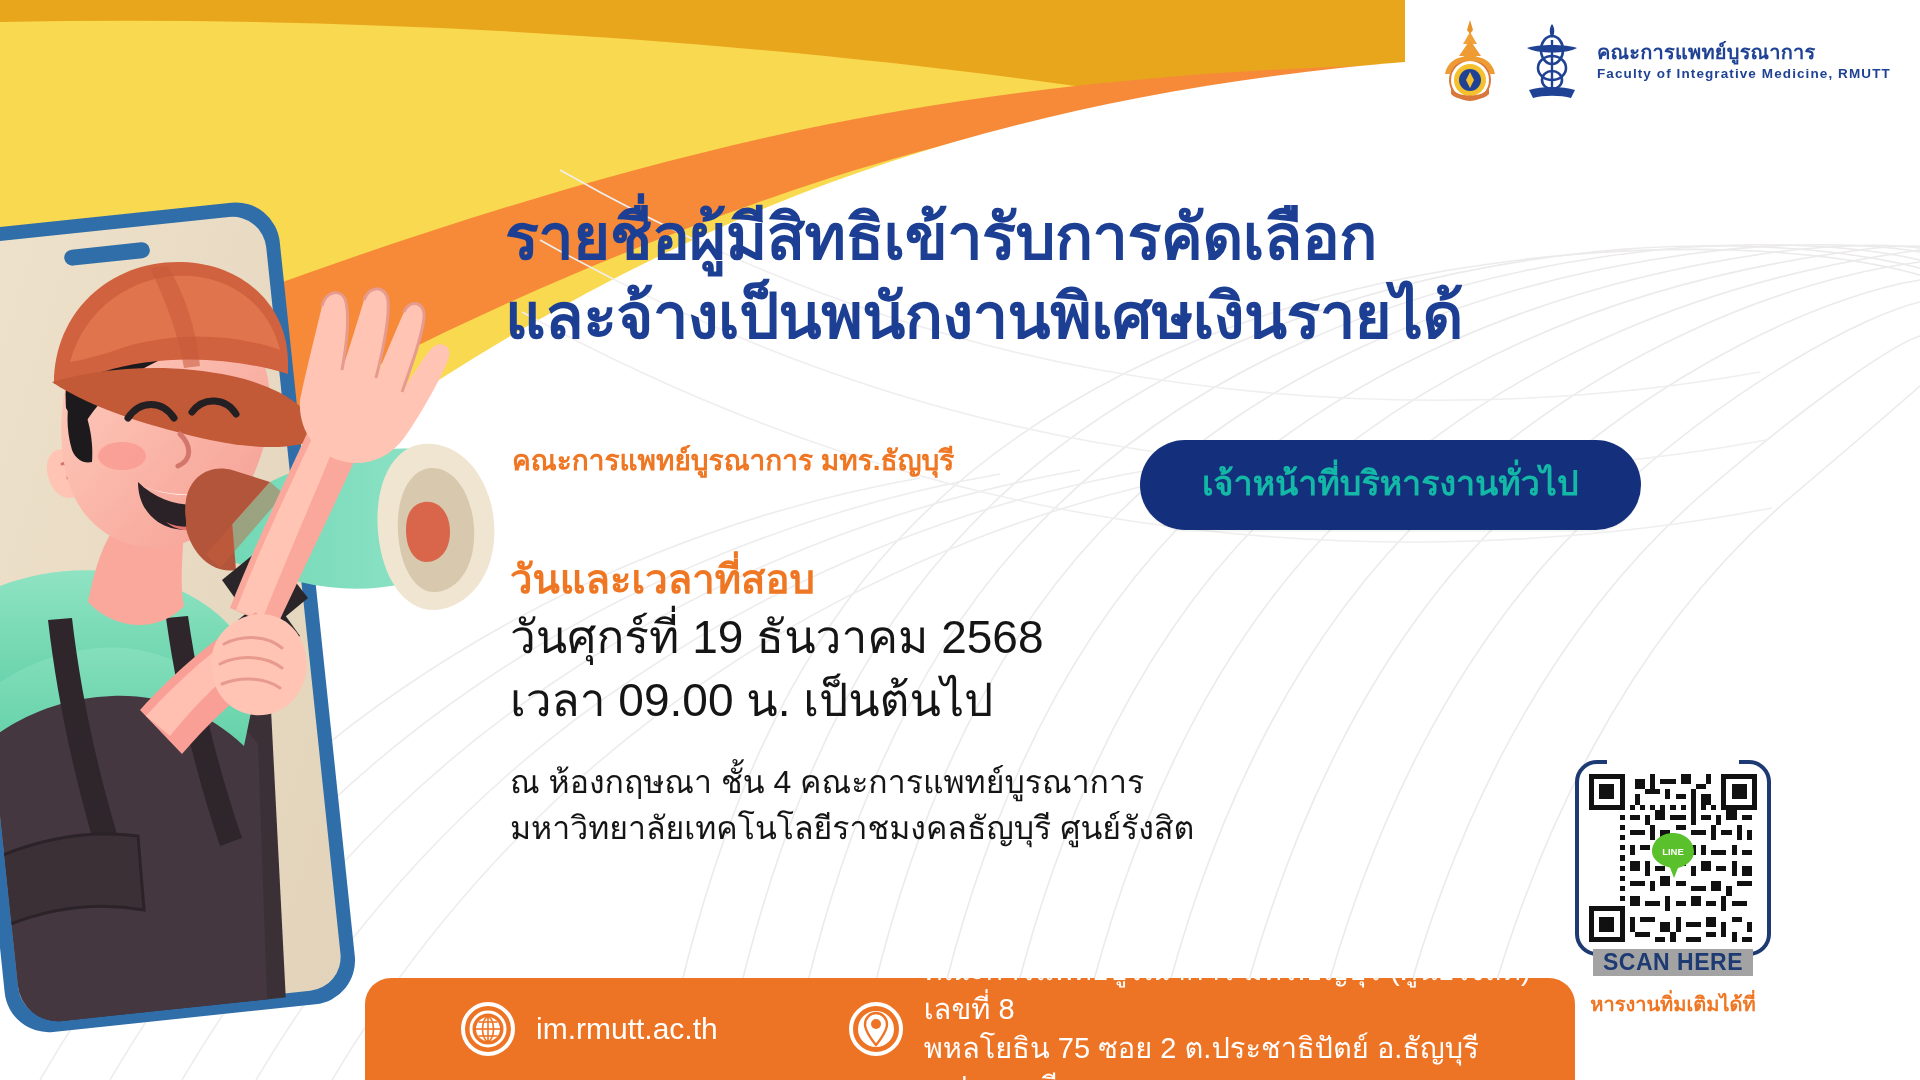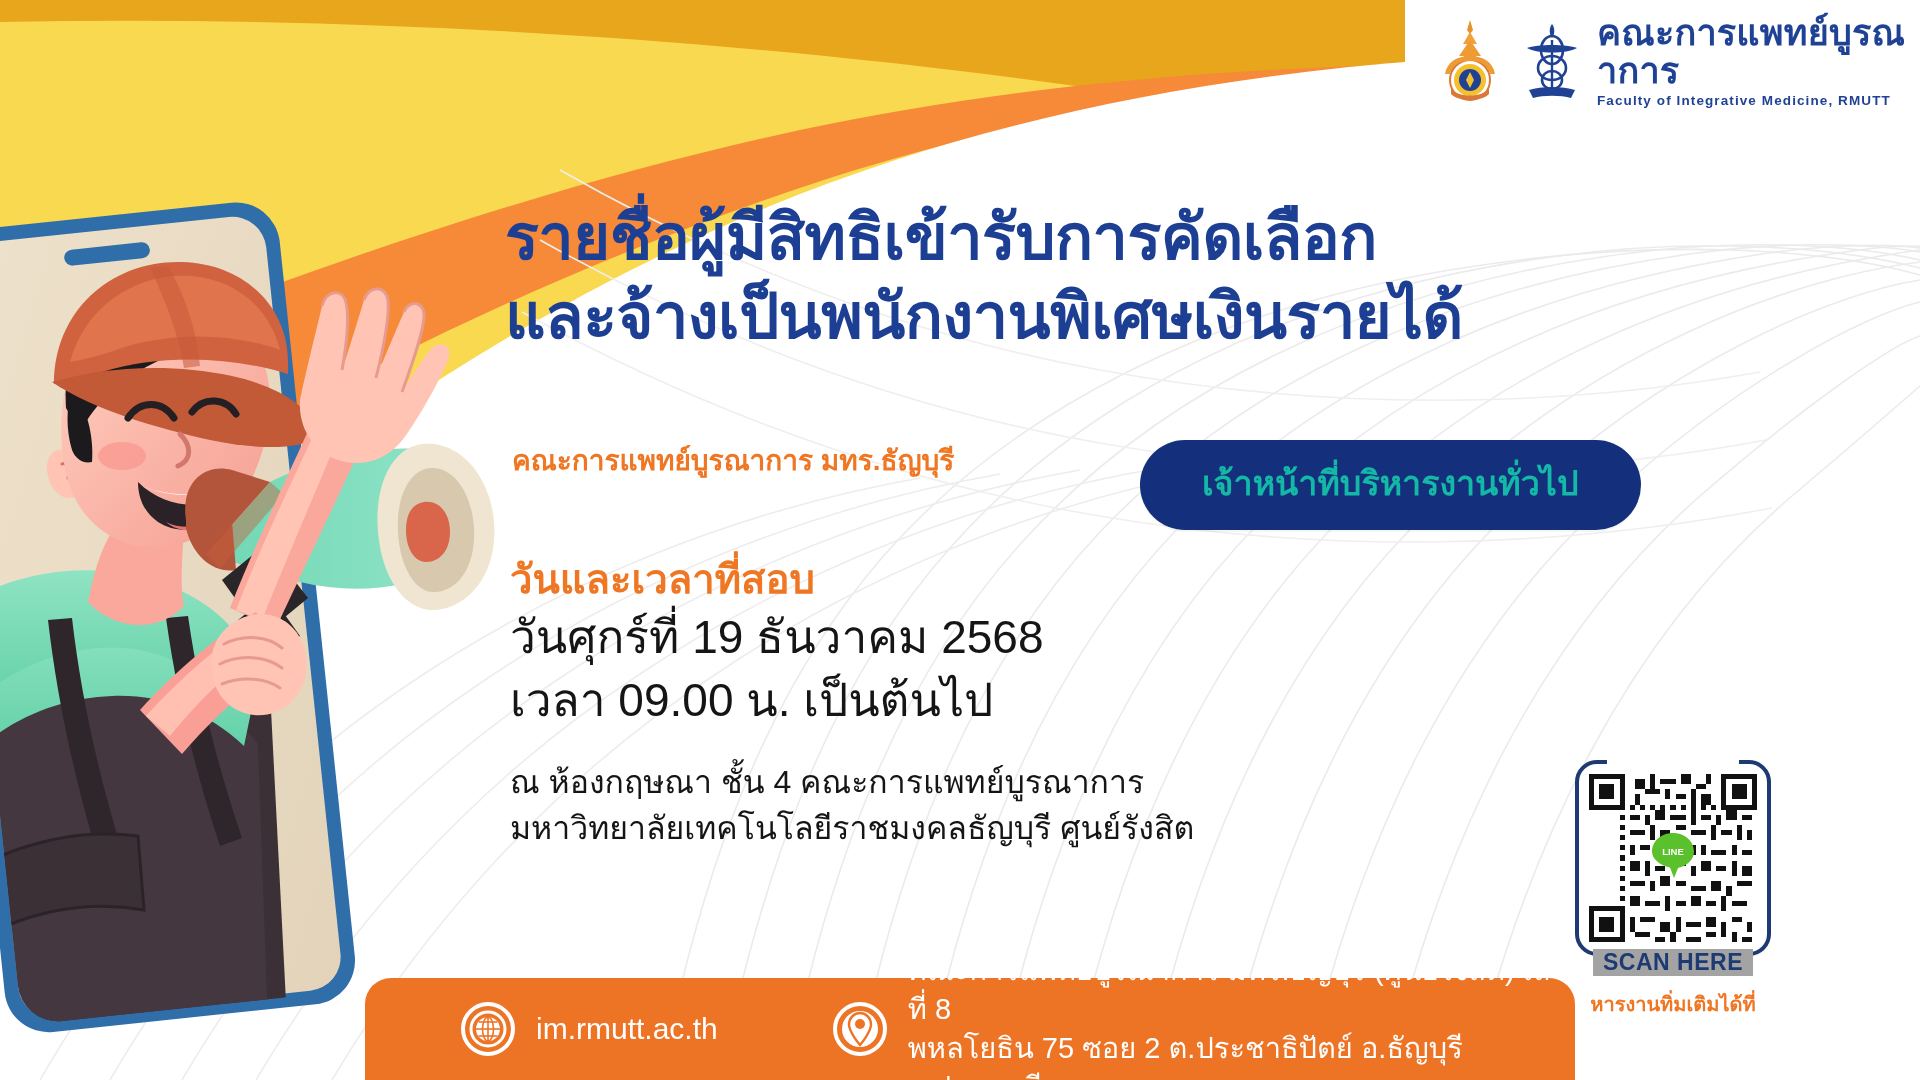--- a/index.html
+++ b/index.html
@@ -26,21 +26,21 @@
     display:flex;align-items:center;
     padding-left:28px;
     box-sizing:border-box;
     gap:14px;
     z-index:6;
   }
   .crest{width:74px;height:86px;flex:0 0 auto;}
   .fim-mark{width:62px;height:78px;flex:0 0 auto;}
   .logo-words{display:flex;flex-direction:column;justify-content:center;}
   .logo-th{
-    color:#1f4294;font-size:36px;font-weight:bold;letter-spacing:.2px;line-height:1.05;
+    color:#1f4294;font-size:20px;font-weight:bold;letter-spacing:.2px;line-height:1.05;
   }
   .logo-en{
     color:#1f4294;font-size:13.5px;font-weight:bold;letter-spacing:1.1px;margin-top:3px;
   }
 
   
   .illus{position:absolute;left:-30px;top:150px;width:560px;height:930px;z-index:4;}
 
   
   .headline{
@@ -81,20 +81,21 @@
   .d-small{color:#151515;font-size:32px;line-height:1.45;white-space:nowrap;}
 
   
   .footer{
     position:absolute;left:365px;top:978px;width:1210px;height:102px;
     background:#ee7425;
     border-top-left-radius:26px;border-top-right-radius:26px;
     z-index:5;
     display:flex;align-items:center;
     overflow:hidden;
+    gap:16px;
   }
   .fitem{display:flex;align-items:center;}
   .fitem.web{margin-left:95px;}
   .fitem.addr{margin-left:114px;}
   .ficon{width:56px;height:56px;flex:0 0 auto;}
   .ftext{color:#ffffff;margin-left:20px;}
   .ftext.one{font-size:30px;line-height:1;}
   .ftext.two{font-size:29px;line-height:1.34;}
 
   

